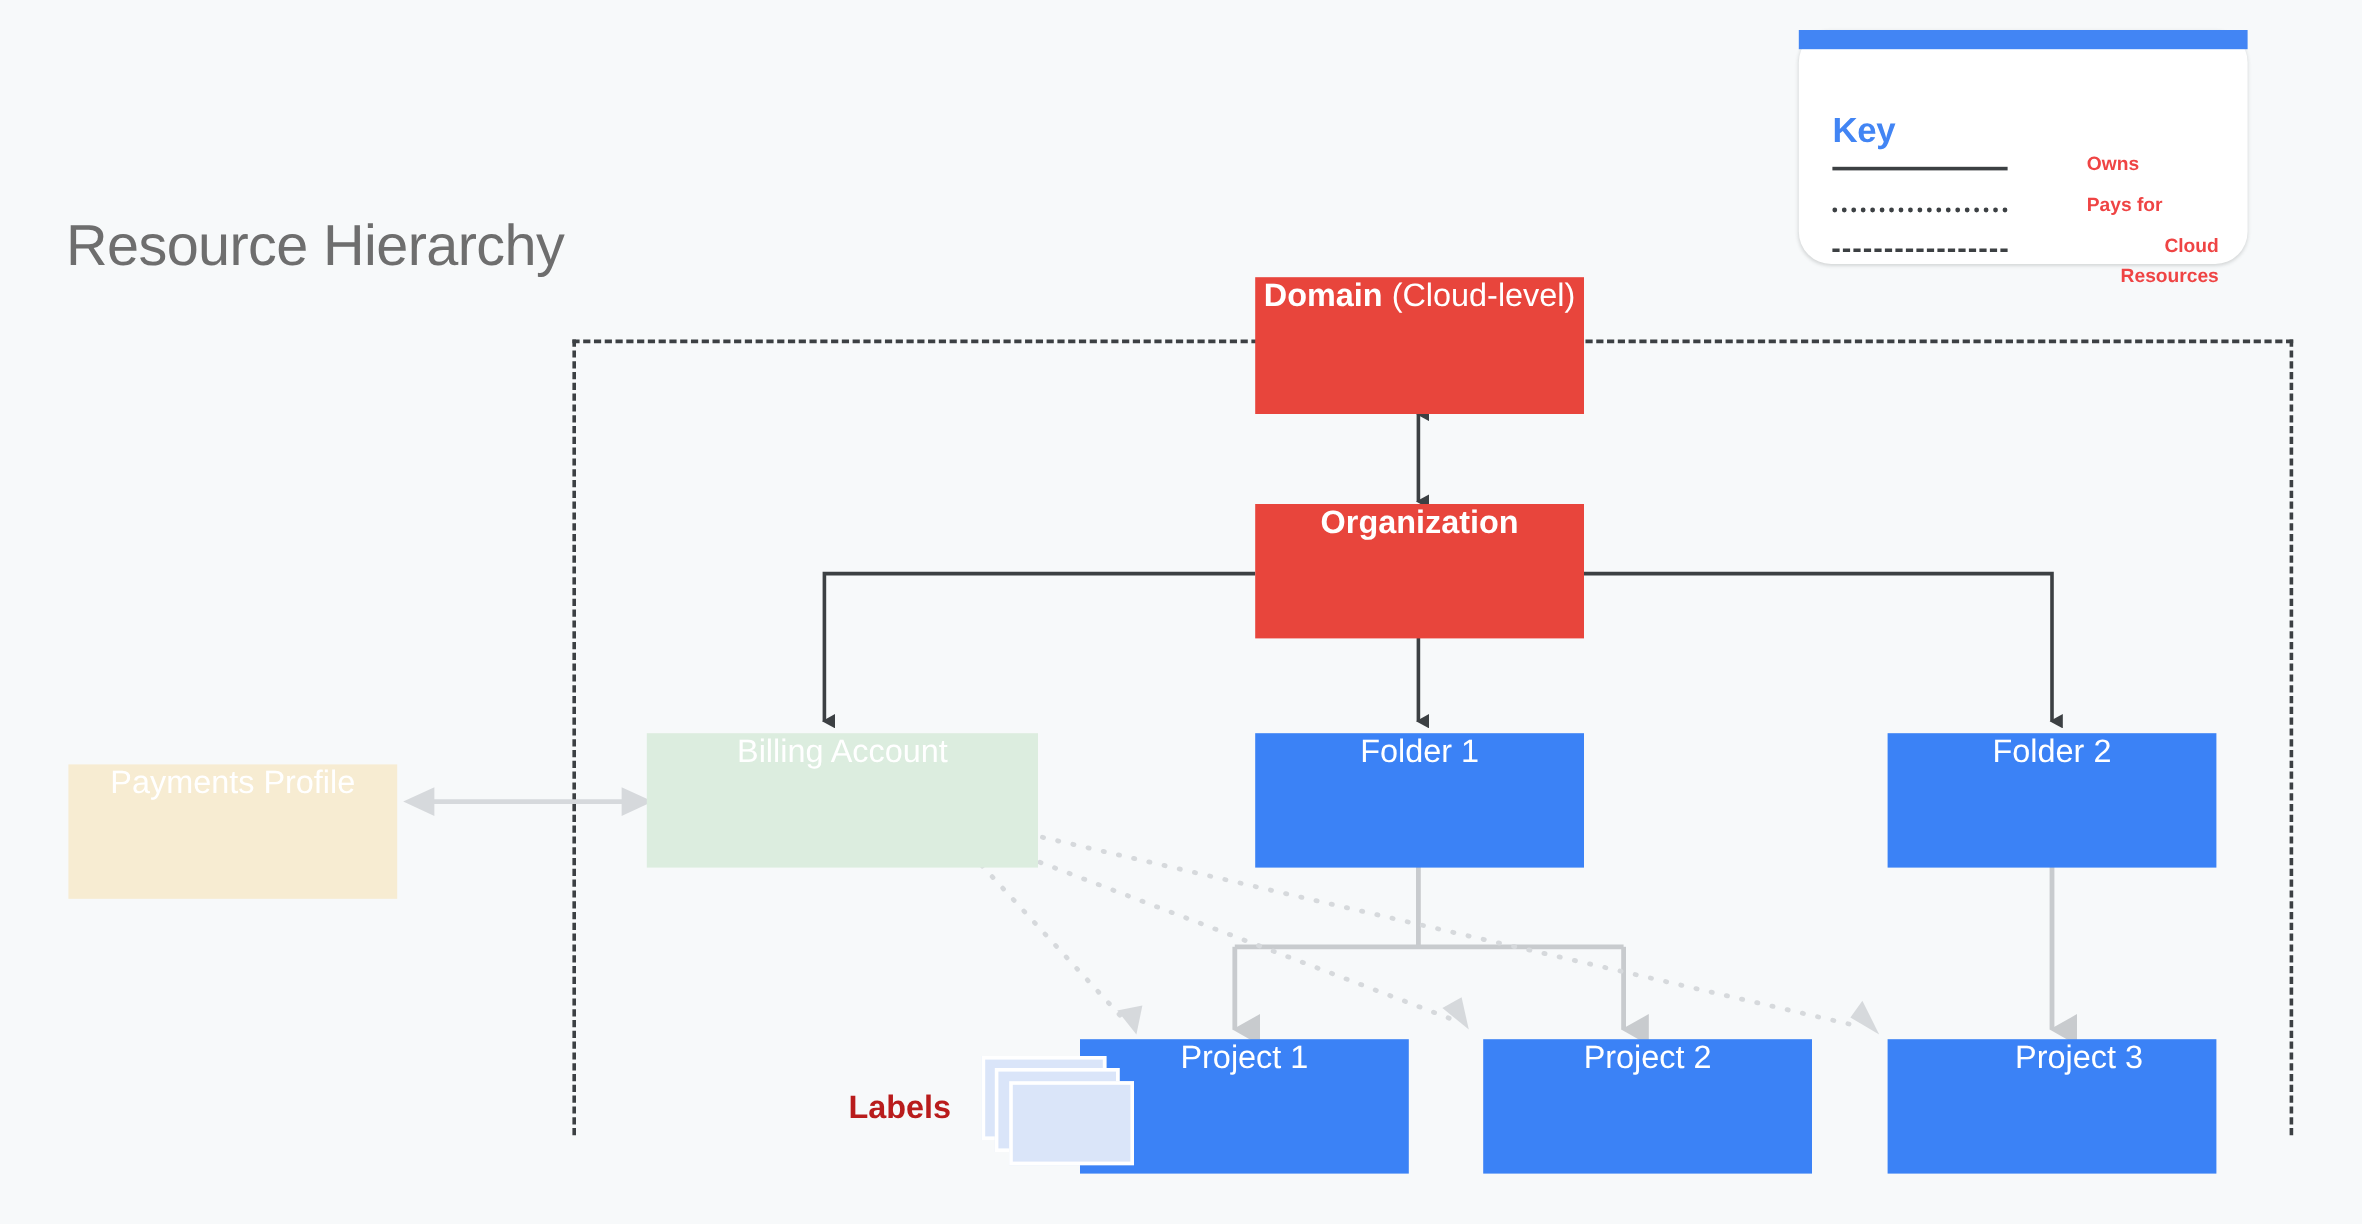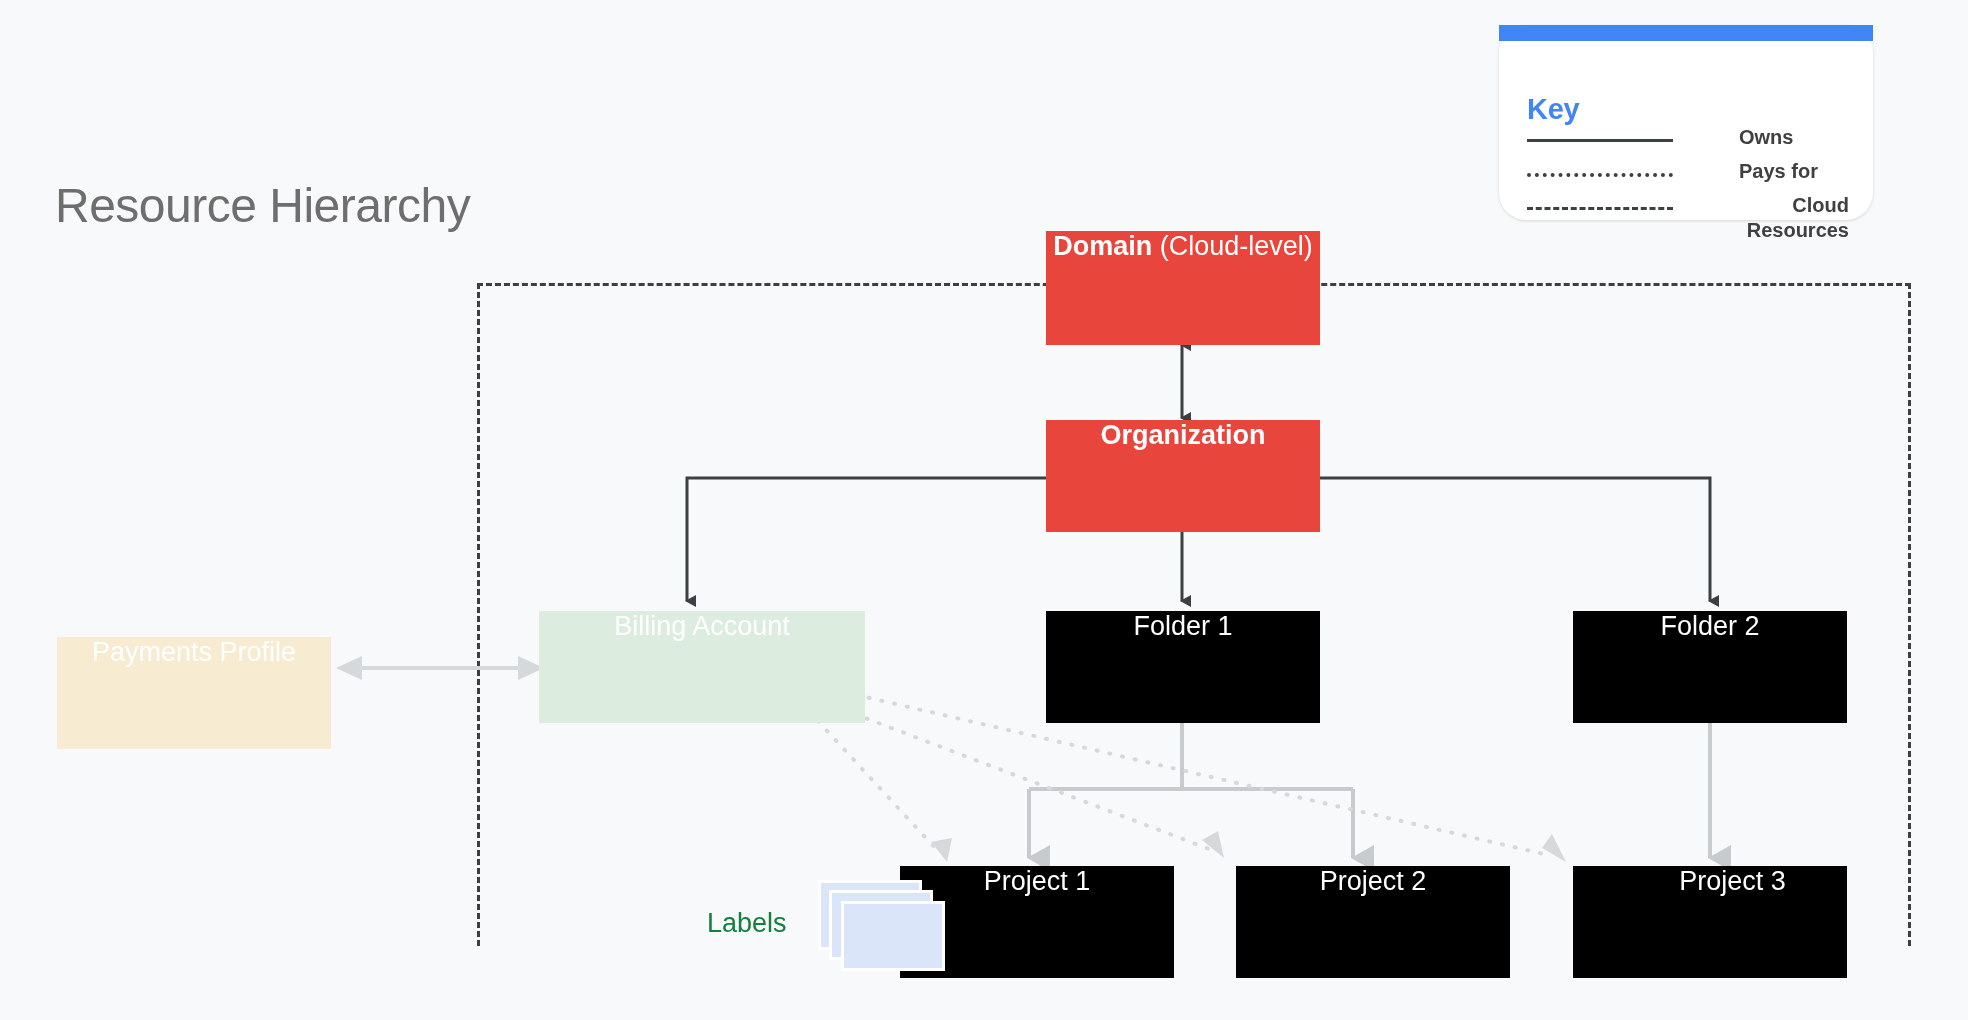--- a/index.html
+++ b/index.html
@@ -38,54 +38,54 @@
   .key-row{position:relative;height:34px;}
   .key-row.tall{height:40px;}
   .key-sample{
     position:absolute;left:0;top:14px;width:146px;height:0;
   }
   .key-sample.solid{border-top:3px solid #3C4043;}
   .key-sample.dotted{border-top:4px dotted #3C4043;}
   .key-sample.dashed{border-top:3px dashed #3C4043;}
   .key-label{
     position:absolute;left:212px;top:0px;
-    font-size:20px;font-weight:700;color:#404040;line-height:25px;
+    font-size:16px;font-weight:700;color:#ef4444;line-height:25px;
   }
 
   
   .node{
     position:absolute;
     display:flex;align-items:flex-start;justify-content:center;
     text-align:center;
     font-size:27px;
     color:#FFFFFF;
     box-sizing:border-box;
     line-height:1.15;
   }
   .node.red{background:#E8453C;font-weight:700;}
   .node.red .light{font-weight:400;}
   .node.yellow{background:#F7ECD2;font-weight:400;margin-top:26px;}
   .node.green{background:#DCEDDF;font-weight:400;}
-  .node.blue{background:#000000;font-weight:400;}
+  .node.blue{background:#3b82f6;font-weight:400;}
 
   
   .cloud-region{
     position:absolute;left:477px;top:283px;width:1434px;height:663px;
     border-left:3px dashed #3C4043;
     border-top:3px dashed #3C4043;
     border-right:3px dashed #3C4043;
     border-bottom:none;
     box-sizing:border-box;
     pointer-events:none;
   }
 
   
   .labels-text{
     position:absolute;left:707px;top:908px;
-    font-size:27px;color:#15803d;
+    font-size:27px;color:#b91c1c;font-weight:bold;
   }
   .labels-stack{position:absolute;left:818px;top:880px;width:128px;height:96px;}
   .labels-stack .card{
     position:absolute;background:#DAE5F9;border:3px solid #FFFFFF;
     box-sizing:border-box;width:104px;height:70px;
   }
   .labels-stack .c1{left:0px;top:0px;}
   .labels-stack .c2{left:11px;top:10px;}
   .labels-stack .c3{left:23px;top:21px;}
 

